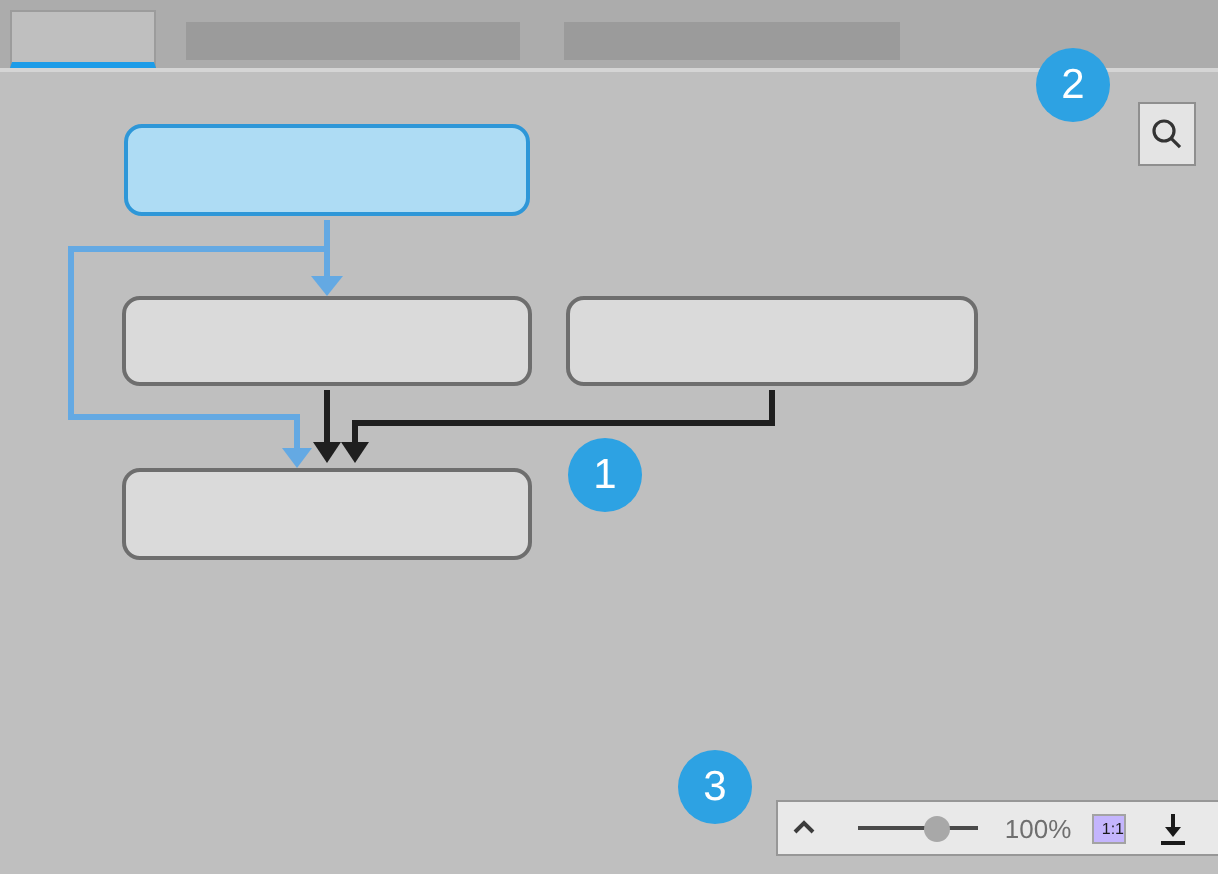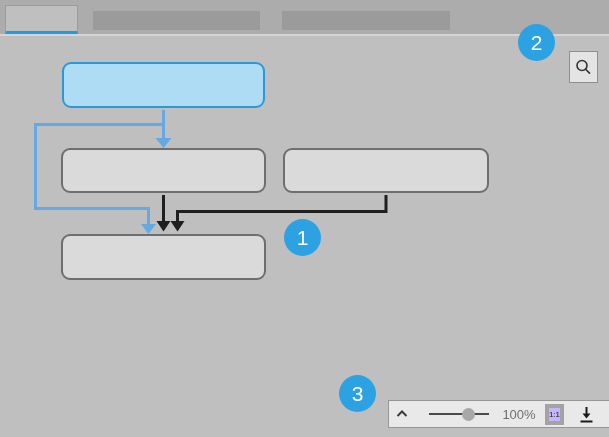--- a/index.html
+++ b/index.html
@@ -34,21 +34,21 @@
 
   
   .zoombar{position:absolute;left:388px;top:400px;width:248px;height:28px;background:#e9e9e9;border:1px solid #979797;box-sizing:border-box;}
   .zb-el{position:absolute;top:0;height:26px;display:flex;align-items:center;justify-content:center;}
   .collapse-btn{left:2px;width:22px;cursor:pointer;}
   .slider{left:40px;width:60px;cursor:pointer;}
   .slider-track{position:absolute;left:0;top:12px;width:60px;height:2px;background:#4a4a4a;}
   .slider-knob{position:absolute;left:33px;top:6.5px;width:13px;height:13px;border-radius:50%;background:#a8a8a8;cursor:pointer;}
   .zoom-label{left:110px;width:40px;color:#6f6f6f;font-size:13px;}
   .actual-size{left:156px;width:19px;cursor:pointer;}
-  .one2one{width:15px;height:13px;border:4px solid #a3a3a3;color:#1a1a1a;font-size:8px;line-height:13px;text-align:right;box-sizing:content-box;background:#c4b5fd;}
+  .one2one{width:15px;height:13px;border:1px solid #a3a3a3;color:#1a1a1a;font-size:8px;line-height:13px;text-align:right;box-sizing:content-box;background:#c4b5fd;}
   .download-btn{left:186px;width:22px;cursor:pointer;}
 </style>
 </head>
 <body>
 
 <div id="app">
 
   <div class="header">
     <div class="tab-active"></div>
     <div class="tab-ph t2"></div>

